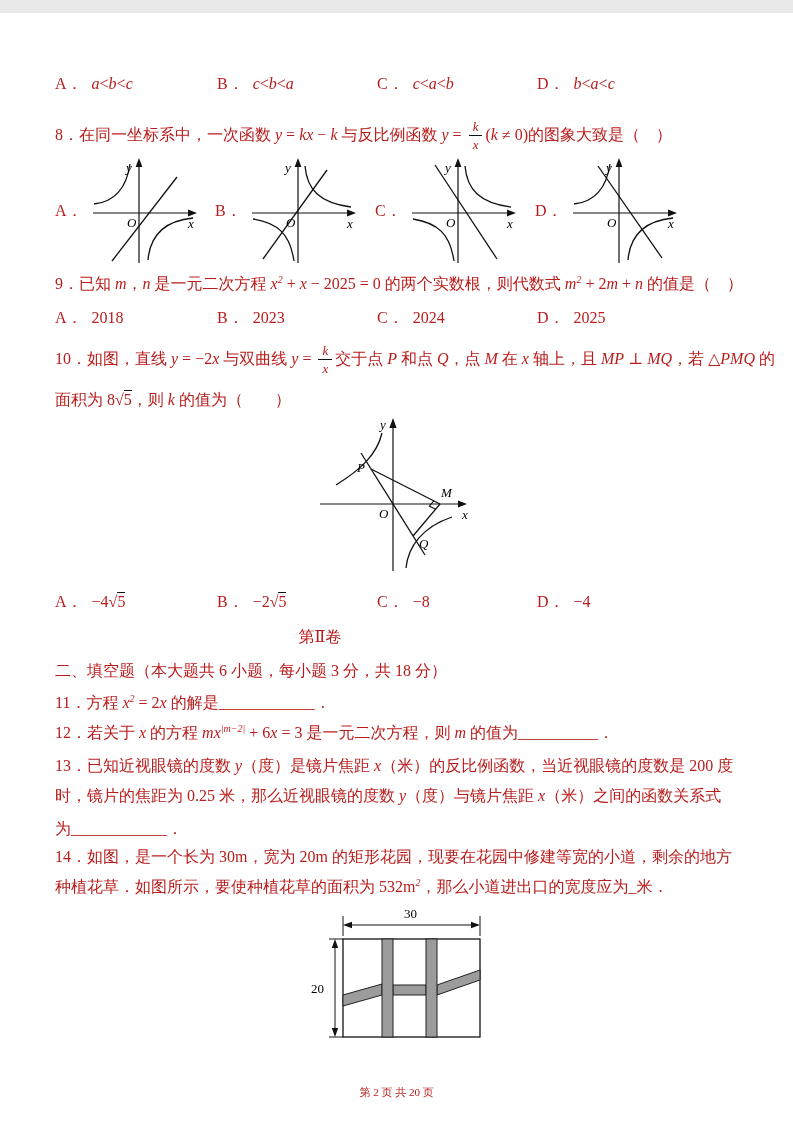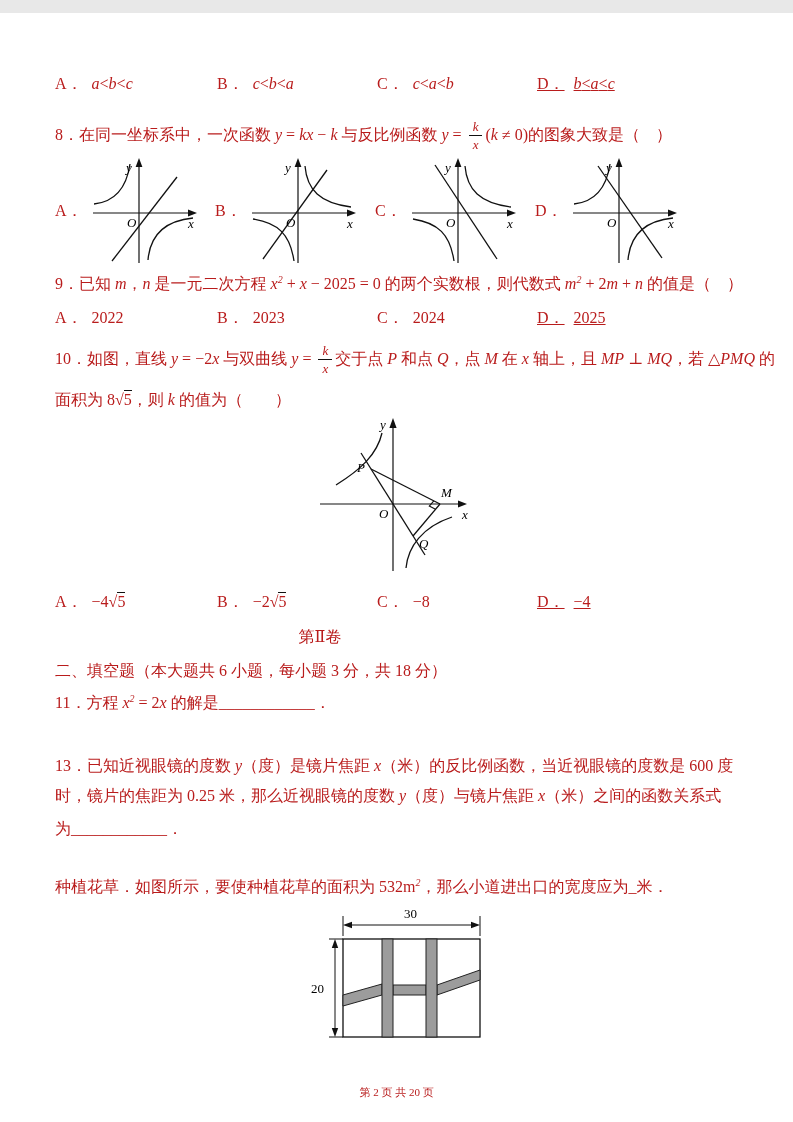--- a/index.html
+++ b/index.html
@@ -11,21 +11,21 @@
   .line{position:absolute;white-space:nowrap;line-height:22px;}
   .mi{font-style:italic;}
   .mt{font-style:normal;}
   sup.msup{font-size:10px;font-style:italic;line-height:0;}
   .frac{display:inline-block;text-align:center;vertical-align:middle;
         font-style:italic;line-height:1;font-size:13px;margin:0 3px;position:relative;top:-1px;}
   .frac .num{display:block;border-bottom:1px solid #111;padding:0 4px 2px;}
   .frac .den{display:block;padding-top:2px;}
   .radical{font-style:normal;}
   .ovl{border-top:1px solid #111;font-style:normal;}
-  .col1{left:55px;} .col2{left:217px;} .col3{left:377px;} .col4{left:537px;text-decoration:underline;}
+  .col1{left:55px;} .col2{left:217px;} .col3{left:377px;} .col4{left:537px;}
   .clabel{margin-right:9px;}
   .graph-group{position:absolute;top:144px;display:flex;align-items:center;}
   .graph-group .glabel{margin-right:6px;}
   .centered{left:0;width:640px;text-align:center;}
   svg{display:block;}
   svg text{font-family:"Liberation Serif","DejaVu Serif",serif;font-size:13px;}
   svg text.it{font-style:italic;}
   .fig{position:absolute;}
   .footer{position:absolute;top:1072px;left:0;width:793px;text-align:center;font-size:11px;}
 </style>
@@ -96,21 +96,21 @@
       <path d="M 5 47 C 24 45 37 34 41 7" fill="none" stroke="#111" stroke-width="1.3"></path>
       <path d="M 59 103 C 61 79 74 64 104 61" fill="none" stroke="#111" stroke-width="1.3"></path>
       <line x1="29" y1="9" x2="93" y2="101" stroke="#111" stroke-width="1.3"></line>
       <text class="it" x="37" y="15">y</text>
       <text class="it" x="99" y="71">x</text>
       <text class="it" x="38" y="70">O</text>
     </svg>
   </div>
 
   <div class="line col1" style="top:260px"><span class="mt">9．已知 </span><span class="mi">m</span><span class="mt">，</span><span class="mi">n</span><span class="mt"> 是一元二次方程 </span><span class="mi">x</span><sup class="msup">2</sup><span class="mt"> + </span><span class="mi">x</span><span class="mt"> − 2025 = 0 的两个实数根，则代数式 </span><span class="mi">m</span><sup class="msup">2</sup><span class="mt"> + 2</span><span class="mi">m</span><span class="mt"> + </span><span class="mi">n</span><span class="mt"> 的值是（　）</span></div>
-  <div class="line col1" style="top:294px"><span class="clabel">A．</span><span><span class="mt">2022</span></span></div>
+  <div class="line col1" style="top:294px"><span class="clabel">A．</span><span><span class="mt">2018</span></span></div>
   <div class="line col2" style="top:294px"><span class="clabel">B．</span><span><span class="mt">2023</span></span></div>
   <div class="line col3" style="top:294px"><span class="clabel">C．</span><span><span class="mt">2024</span></span></div>
   <div class="line col4" style="top:294px"><span class="clabel">D．</span><span><span class="mt">2025</span></span></div>
 
   <div class="line col1" style="top:332px"><span class="mt">10．如图，直线 </span><span class="mi">y</span><span class="mt"> = −2</span><span class="mi">x</span><span class="mt"> 与双曲线 </span><span class="mi">y</span><span class="mt"> = </span><span class="frac"><span class="num">k</span><span class="den">x</span></span><span class="mt">交于点 </span><span class="mi">P</span><span class="mt"> 和点 </span><span class="mi">Q</span><span class="mt">，点 </span><span class="mi">M</span><span class="mt"> 在 </span><span class="mi">x</span><span class="mt"> 轴上，且 </span><span class="mi">MP</span><span class="mt"> ⊥ </span><span class="mi">MQ</span><span class="mt">，若 △</span><span class="mi">PMQ</span><span class="mt"> 的</span></div>
   <div class="line col1" style="top:376px"><span class="mt">面积为 8</span><span class="radical">√</span><span class="ovl">5</span><span class="mt">，则 </span><span class="mi">k</span><span class="mt"> 的值为（　　）</span></div>
 
   <div class="fig" style="left:300px;top:402px">
     <svg width="200" height="160" viewBox="0 0 200 160">
       <line x1="93" y1="10" x2="93" y2="156" stroke="#111" stroke-width="1.2"></line>
@@ -134,24 +134,26 @@
 
   <div class="line col1" style="top:578px"><span class="clabel">A．</span><span><span class="mt">−4</span><span class="radical">√</span><span class="ovl">5</span></span></div>
   <div class="line col2" style="top:578px"><span class="clabel">B．</span><span><span class="mt">−2</span><span class="radical">√</span><span class="ovl">5</span></span></div>
   <div class="line col3" style="top:578px"><span class="clabel">C．</span><span><span class="mt">−8</span></span></div>
   <div class="line col4" style="top:578px"><span class="clabel">D．</span><span><span class="mt">−4</span></span></div>
 
   <div class="line centered" style="top:613px">第Ⅱ卷</div>
   <div class="line col1" style="top:647px">二、填空题（本大题共 6 小题，每小题 3 分，共 18 分）</div>
 
   <div class="line col1" style="top:679px"><span class="mt">11．方程 </span><span class="mi">x</span><sup class="msup">2</sup><span class="mt"> = 2</span><span class="mi">x</span><span class="mt"> 的解是____________．</span></div>
-  <div class="line col1" style="top:742px"><span class="mt">13．已知近视眼镜的度数 </span><span class="mi">y</span><span class="mt">（度）是镜片焦距 </span><span class="mi">x</span><span class="mt">（米）的反比例函数，当近视眼镜的度数是 600 度</span></div>
+  <div class="line col1" style="top:709px"><span class="mt">12．若关于 </span><span class="mi">x</span><span class="mt"> 的方程 </span><span class="mi">mx</span><sup class="msup">|m−2|</sup><span class="mt"> + 6</span><span class="mi">x</span><span class="mt"> = 3 是一元二次方程，则 </span><span class="mi">m</span><span class="mt"> 的值为__________．</span></div>
+  <div class="line col1" style="top:742px"><span class="mt">13．已知近视眼镜的度数 </span><span class="mi">y</span><span class="mt">（度）是镜片焦距 </span><span class="mi">x</span><span class="mt">（米）的反比例函数，当近视眼镜的度数是 200 度</span></div>
   <div class="line col1" style="top:772px"><span class="mt">时，镜片的焦距为 0.25 米，那么近视眼镜的度数 </span><span class="mi">y</span><span class="mt">（度）与镜片焦距 </span><span class="mi">x</span><span class="mt">（米）之间的函数关系式</span></div>
   <div class="line col1" style="top:805px"><span class="mt">为____________．</span></div>
 
+  <div class="line col1" style="top:833px"><span class="mt">14．如图，是一个长为 30m，宽为 20m 的矩形花园，现要在花园中修建等宽的小道，剩余的地方</span></div>
   <div class="line col1" style="top:863px"><span class="mt">种植花草．如图所示，要使种植花草的面积为 532m</span><sup class="msup">2</sup><span class="mt">，那么小道进出口的宽度应为_米．</span></div>
 
   <div class="fig" style="left:298px;top:890px">
     <svg width="200" height="145" viewBox="0 0 200 145">
       <rect x="45" y="36" width="137" height="98" fill="#ffffff" stroke="#111" stroke-width="1.3"></rect>
       <polygon points="45,92 84,81 84,92 45,103" fill="#9c9c9c" stroke="#222" stroke-width="1"></polygon>
       <rect x="95" y="82" width="33" height="10" fill="#9c9c9c" stroke="#222" stroke-width="1"></rect>
       <polygon points="139,82 182,67 182,77 139,92" fill="#9c9c9c" stroke="#222" stroke-width="1"></polygon>
       <rect x="84" y="36" width="11" height="98" fill="#9c9c9c" stroke="#222" stroke-width="1"></rect>
       <rect x="128" y="36" width="11" height="98" fill="#9c9c9c" stroke="#222" stroke-width="1"></rect>

